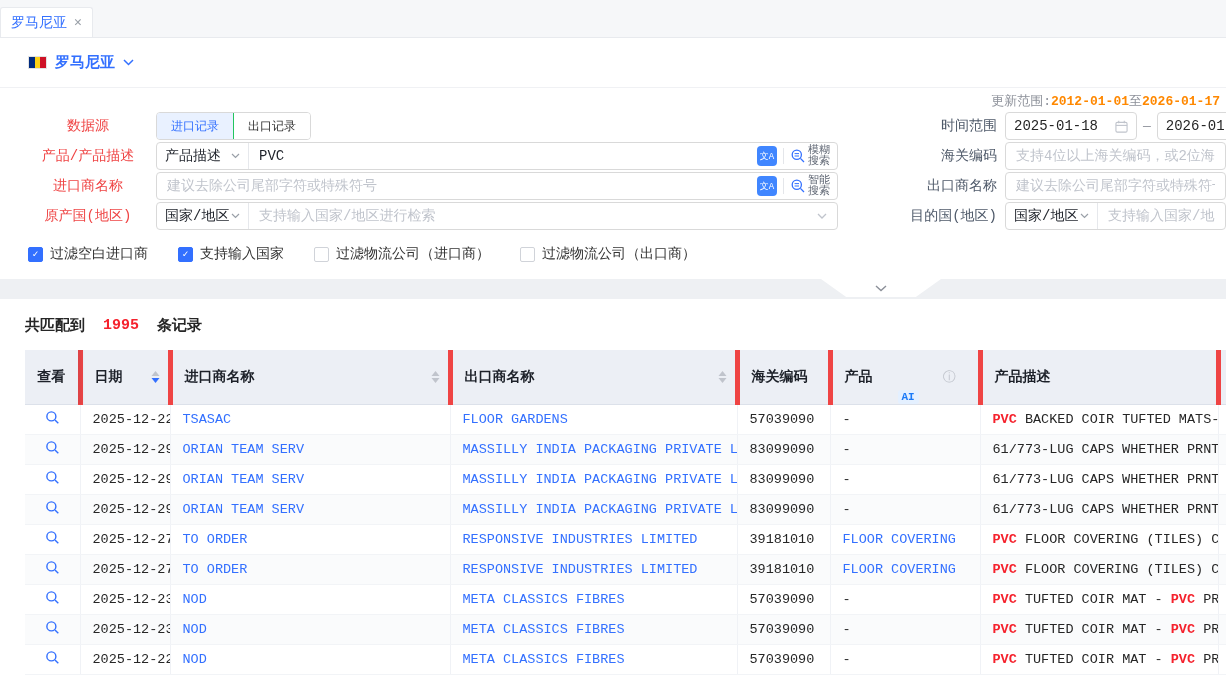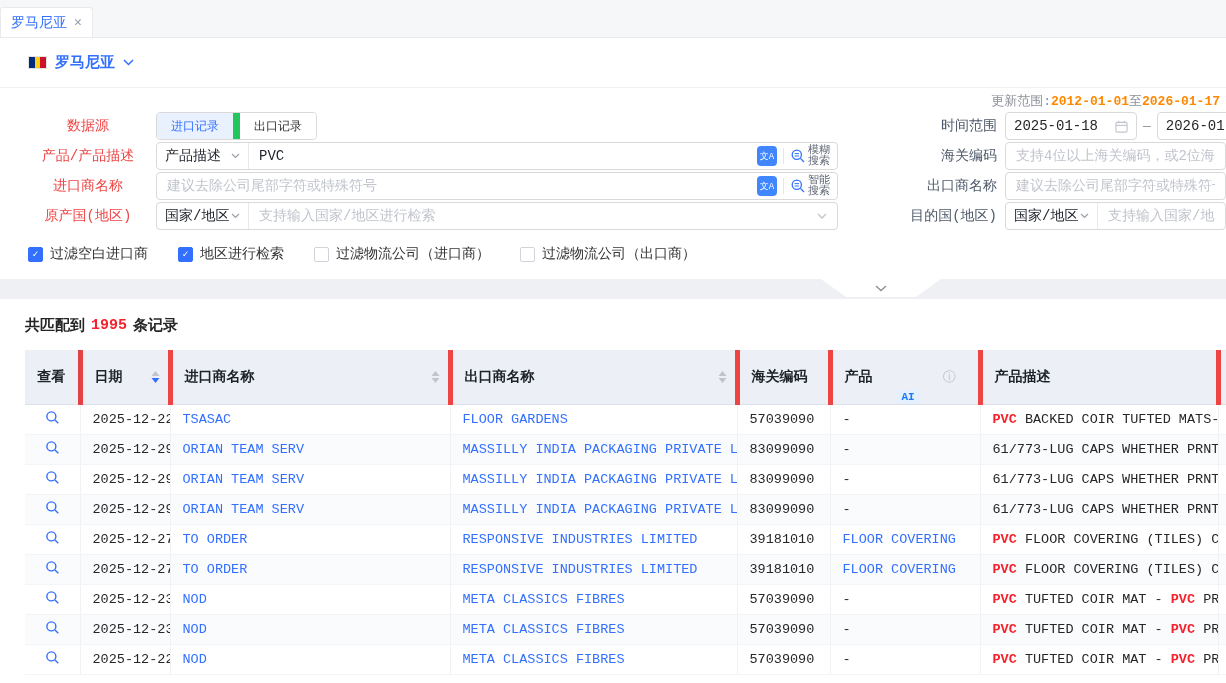--- a/index.html
+++ b/index.html
@@ -31,21 +31,21 @@
   .frow.first { margin-top:2px; }
   .fleft { display:flex; align-items:center; width:810px; flex:none; }
   .fright { display:flex; align-items:center; flex:1; min-width:0; }
   .flabel { width:120px; flex:none; text-align:center; font-size:14px; color:#ef4444; }
   .flabel-r { width:159px; flex:none; text-align:right; font-size:14px; color:#4e5969; }
   .fctrl { margin-left:8px; }
 
   .segmented { display:flex; border:1px solid #d9d9d9; border-radius:4px; overflow:hidden; height:28px; }
   .seg { padding:4px 14px; font-size:12px; display:flex; align-items:center; background:#fff; color:#333;
          border:none; cursor:pointer; font-family:inherit; }
-  .seg + .seg { border-left:7px solid #22c55e; }
+  .seg + .seg { border-left:1px solid #22c55e; }
   .seg.selected { background:#e9f1ff; color:#3370ff; }
 
   .input-group { display:flex; align-items:center; height:28px; border:1px solid #d9d9d9;
                  border-radius:4px; background:#fff; width:686px; }
   .mini-select { width:92px; flex:none; display:flex; align-items:center; justify-content:space-between;
                  padding:0 8px; height:100%; border-right:1px solid #e6e8ec; font-size:14px; color:#1d2129; cursor:pointer; }
   .group-input { flex:1; min-width:0; border:none; outline:none; height:100%; padding:0 10px;
                  font-size:14px; color:#1d2129; font-family:inherit; background:transparent; }
   .group-input::placeholder { color:#c0c4cc; }
   .trans-icon { flex:none; width:20px; height:20px; border-radius:4px; background:#4086ff; color:#fff;
@@ -73,21 +73,21 @@
   .cb-label { font-size:14px; color:#333; }
 
   
   .gray-strip { position:relative; height:20px; background:#eef0f3; }
   .collapse-notch { position:absolute; top:0; left:821px; width:120px; height:18px; background:#fff;
                     clip-path:polygon(0 0,100% 0,79% 100%,21% 100%); display:flex; align-items:center;
                     justify-content:center; cursor:pointer; }
 
   
   .results { background:#fff; padding:16px 0 0 25px; }
-  .summary { font-size:15px; font-weight:bold; color:#262626; height:20px; display:flex; align-items:center; gap:6px; }
+  .summary { font-size:15px; font-weight:bold; color:#262626; height:20px; display:flex; align-items:center; gap:18px; }
   .summary .red { color:#f5222d; }
 
   table { border-collapse:collapse; table-layout:fixed; width:1201px; margin-top:15px; }
   thead th { height:37px; background:#eceff5; font-size:14px; font-weight:bold; color:#1d2129;
              text-align:left; padding:0 0 0 12px; border-right:5px solid #ef4444; border-bottom:1px solid #dce1ea; }
   thead th.c { text-align:center; padding:0; }
   thead th:last-child { border-right:none; }
   .th-flex { display:flex; align-items:center;gap:20px; }
   .sorter { margin-left:auto; margin-right:8px; display:flex; flex-direction:column; gap:2px; cursor:pointer; }
   tbody td { height:30px; font-size:13.5px; color:#262626; padding:0 8px 0 12px;
@@ -258,21 +258,21 @@
       </div>
     </div>
 
     <div class="checkbox-row">
       <span class="cb-item checked">
         <span class="cb-box">✓</span>
         <span class="cb-label">过滤空白进口商</span>
       </span>
       <span class="cb-item checked">
         <span class="cb-box">✓</span>
-        <span class="cb-label">地区进行检索</span>
+        <span class="cb-label">支持输入国家</span>
       </span>
       <span class="cb-item">
         <span class="cb-box"></span>
         <span class="cb-label">过滤物流公司（进口商）</span>
       </span>
       <span class="cb-item">
         <span class="cb-box"></span>
         <span class="cb-label">过滤物流公司（出口商）</span>
       </span>
     </div>

